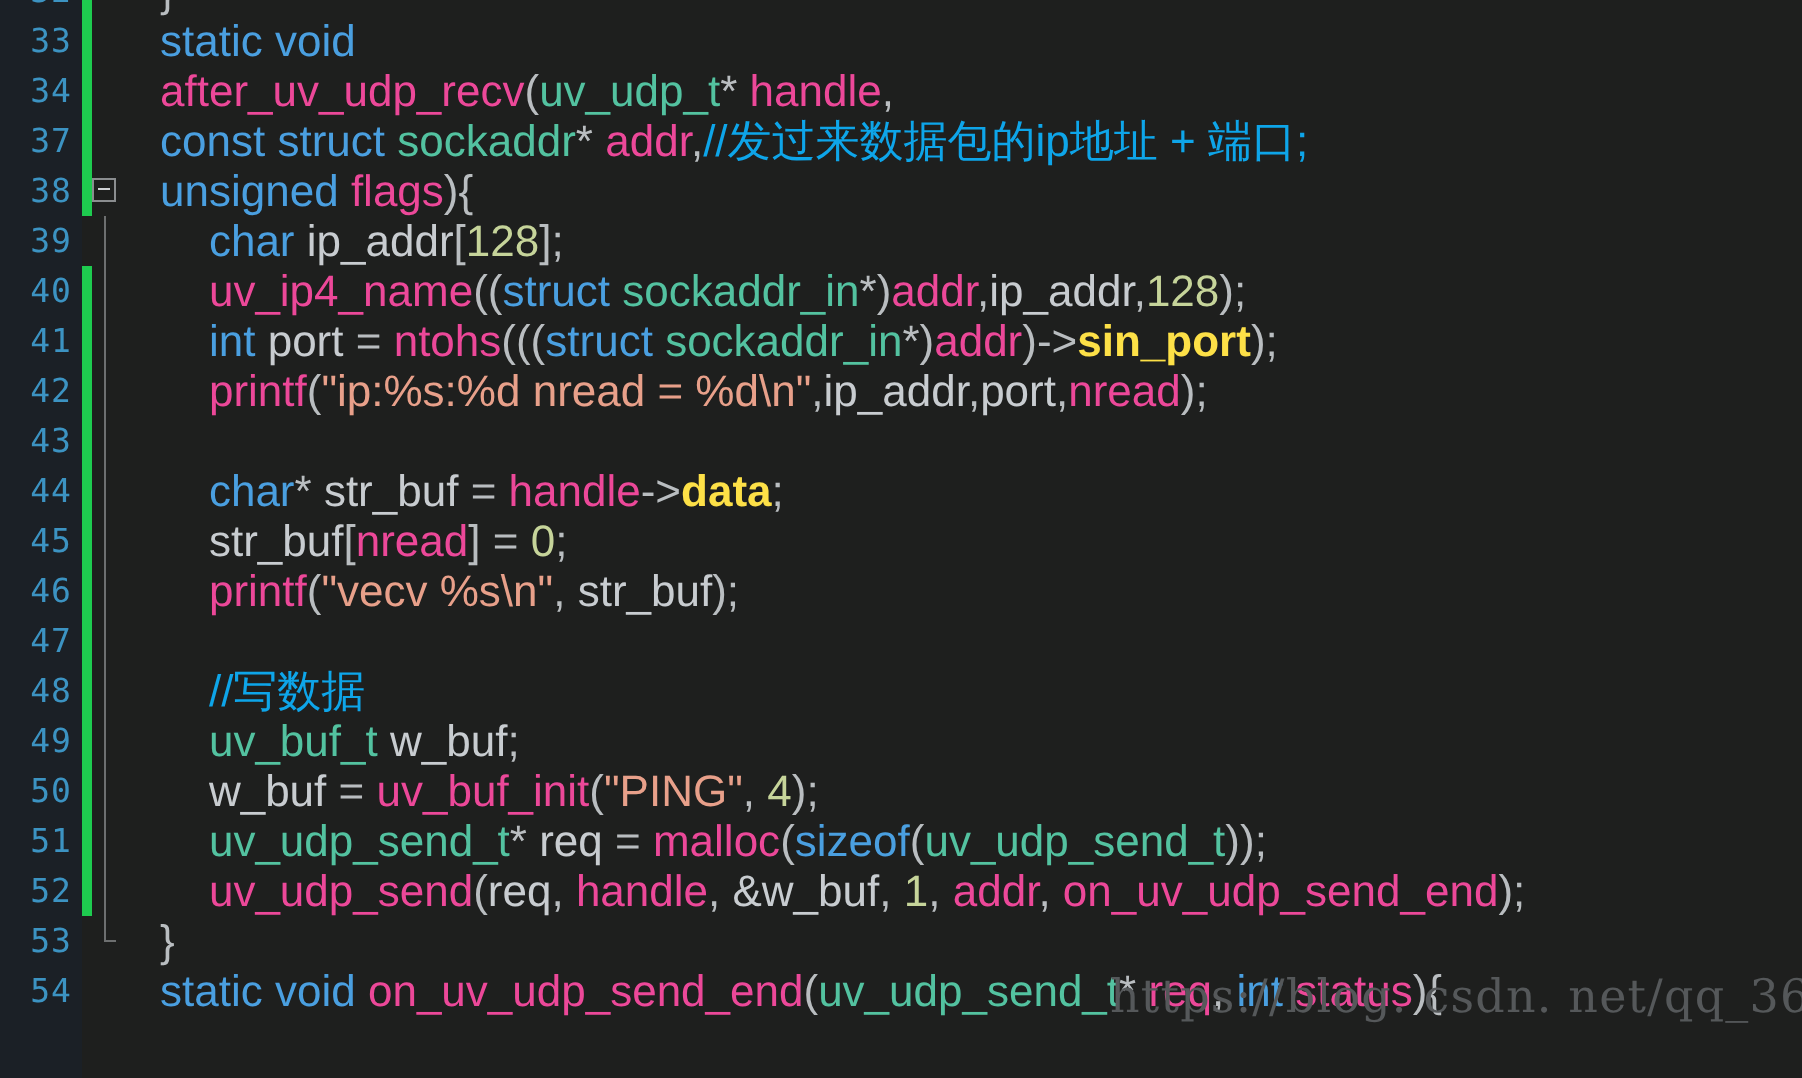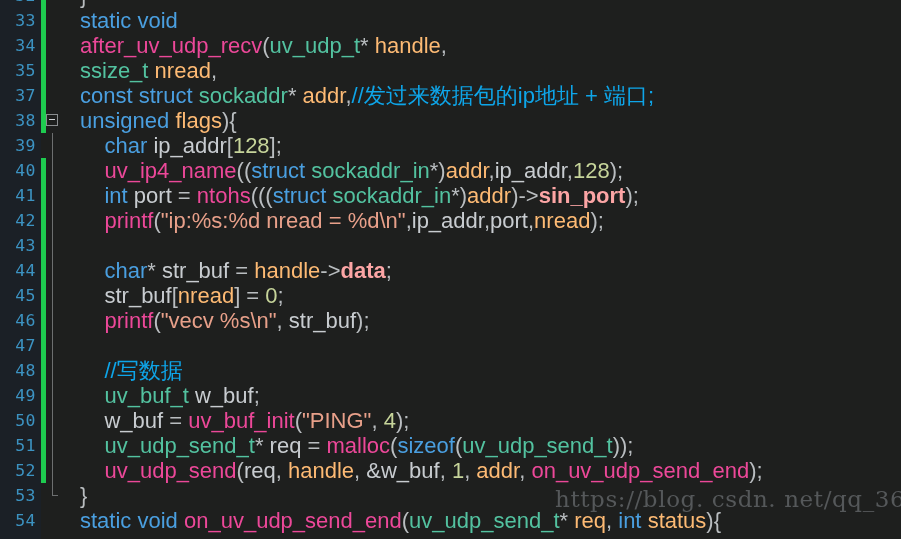--- a/index.html
+++ b/index.html
@@ -107,27 +107,27 @@
     color: #c8ccd0;
     font-family: Liberation Sans, sans-serif;
     font-size: 22px;
     margin-left: 22px;
   }
 
   
   .kw   { color: #4a9fe0; }          
   .typ  { color: #53c2a0; text-align: right; }          
   .fn   { color: #ec4899; }          
-  .var  { color: #fdba74; }          
+  .var  { color: #ec4899; }          
   .id   { color: #c8ccd0; }          
   .str  { color: #e8a08a; }          
   .num  { color: #c6d49a; }          
   .cmt  { color: #0ea5e9; }          
   .punc { color: #b9bdc0; }
-  .mem  { color: #fca5a5; font-weight: bold; text-align: center; }  
+  .mem  { color: #fde047; font-weight: bold; text-align: center; }  
 
   
   .watermark {
     position: absolute;
     color: #55585a;
     font-family: "DejaVu Serif", serif;
     font-size: 23px;
     letter-spacing: 0.6px;
     white-space: pre;
     z-index: 3;
@@ -138,21 +138,20 @@
 
 <div id="editor">
 
   <div class="gutter-bg"></div>
   <div class="fold-strip-bg"></div>
 
   <div class="rows" id="rows" style="top: -17px;">
       <div class="row"><span class="lineno">32</span><span class="chbar on"></span><span class="code"><span class="punc">}</span></span></div>
       <div class="row"><span class="lineno">33</span><span class="chbar on"></span><span class="code"><span class="kw">static</span><span class="punc"> </span><span class="kw">void</span></span></div>
       <div class="row"><span class="lineno">34</span><span class="chbar on"></span><span class="code"><span class="fn">after_uv_udp_recv</span><span class="punc">(</span><span class="typ">uv_udp_t</span><span class="punc">*</span><span class="punc"> </span><span class="var">handle</span><span class="punc">,</span></span></div>
-      <div class="row"><span class="lineno">35</span><span class="chbar on"></span><span class="code"><span class="typ">ssize_t</span><span class="punc"> </span><span class="var">nread</span><span class="punc">,</span></span></div>
       <div class="row"><span class="lineno">37</span><span class="chbar on"></span><span class="code"><span class="kw">const</span><span class="punc"> </span><span class="kw">struct</span><span class="punc"> </span><span class="typ">sockaddr</span><span class="punc">*</span><span class="punc"> </span><span class="var">addr</span><span class="punc">,</span><span class="cmt">//发过来数据包的ip地址 + 端口;</span></span></div>
       <div class="row"><span class="lineno">38</span><span class="chbar on"></span><span class="foldbox"></span><span class="code"><span class="kw">unsigned</span><span class="punc"> </span><span class="var">flags</span><span class="punc">)</span><span class="punc">{</span></span></div>
       <div class="row"><span class="lineno">39</span><span class="chbar"></span><span class="foldline"></span><span class="code"><span class="punc">    </span><span class="kw">char</span><span class="punc"> </span><span class="id">ip_addr</span><span class="punc">[</span><span class="num">128</span><span class="punc">]</span><span class="punc">;</span></span></div>
       <div class="row"><span class="lineno">40</span><span class="chbar on"></span><span class="foldline"></span><span class="code"><span class="punc">    </span><span class="fn">uv_ip4_name</span><span class="punc">((</span><span class="kw">struct</span><span class="punc"> </span><span class="typ">sockaddr_in</span><span class="punc">*)</span><span class="var">addr</span><span class="punc">,</span><span class="id">ip_addr</span><span class="punc">,</span><span class="num">128</span><span class="punc">);</span></span></div>
       <div class="row"><span class="lineno">41</span><span class="chbar on"></span><span class="foldline"></span><span class="code"><span class="punc">    </span><span class="kw">int</span><span class="punc"> </span><span class="id">port</span><span class="punc"> = </span><span class="fn">ntohs</span><span class="punc">(((</span><span class="kw">struct</span><span class="punc"> </span><span class="typ">sockaddr_in</span><span class="punc">*)</span><span class="var">addr</span><span class="punc">)-&gt;</span><span class="mem">sin_port</span><span class="punc">);</span></span></div>
       <div class="row"><span class="lineno">42</span><span class="chbar on"></span><span class="foldline"></span><span class="code"><span class="punc">    </span><span class="fn">printf</span><span class="punc">(</span><span class="str">"ip:%s:%d nread = %d\n"</span><span class="punc">,</span><span class="id">ip_addr</span><span class="punc">,</span><span class="id">port</span><span class="punc">,</span><span class="var">nread</span><span class="punc">);</span></span></div>
       <div class="row"><span class="lineno">43</span><span class="chbar on"></span><span class="foldline"></span><span class="code"></span></div>
       <div class="row"><span class="lineno">44</span><span class="chbar on"></span><span class="foldline"></span><span class="code"><span class="punc">    </span><span class="kw">char</span><span class="punc">* </span><span class="id">str_buf</span><span class="punc"> = </span><span class="var">handle</span><span class="punc">-&gt;</span><span class="mem">data</span><span class="punc">;</span></span></div>
       <div class="row"><span class="lineno">45</span><span class="chbar on"></span><span class="foldline"></span><span class="code"><span class="punc">    </span><span class="id">str_buf</span><span class="punc">[</span><span class="var">nread</span><span class="punc">]</span><span class="punc"> = </span><span class="num">0</span><span class="punc">;</span></span></div>
       <div class="row"><span class="lineno">46</span><span class="chbar on"></span><span class="foldline"></span><span class="code"><span class="punc">    </span><span class="fn">printf</span><span class="punc">(</span><span class="str">"vecv %s\n"</span><span class="punc">, </span><span class="id">str_buf</span><span class="punc">);</span></span></div>

